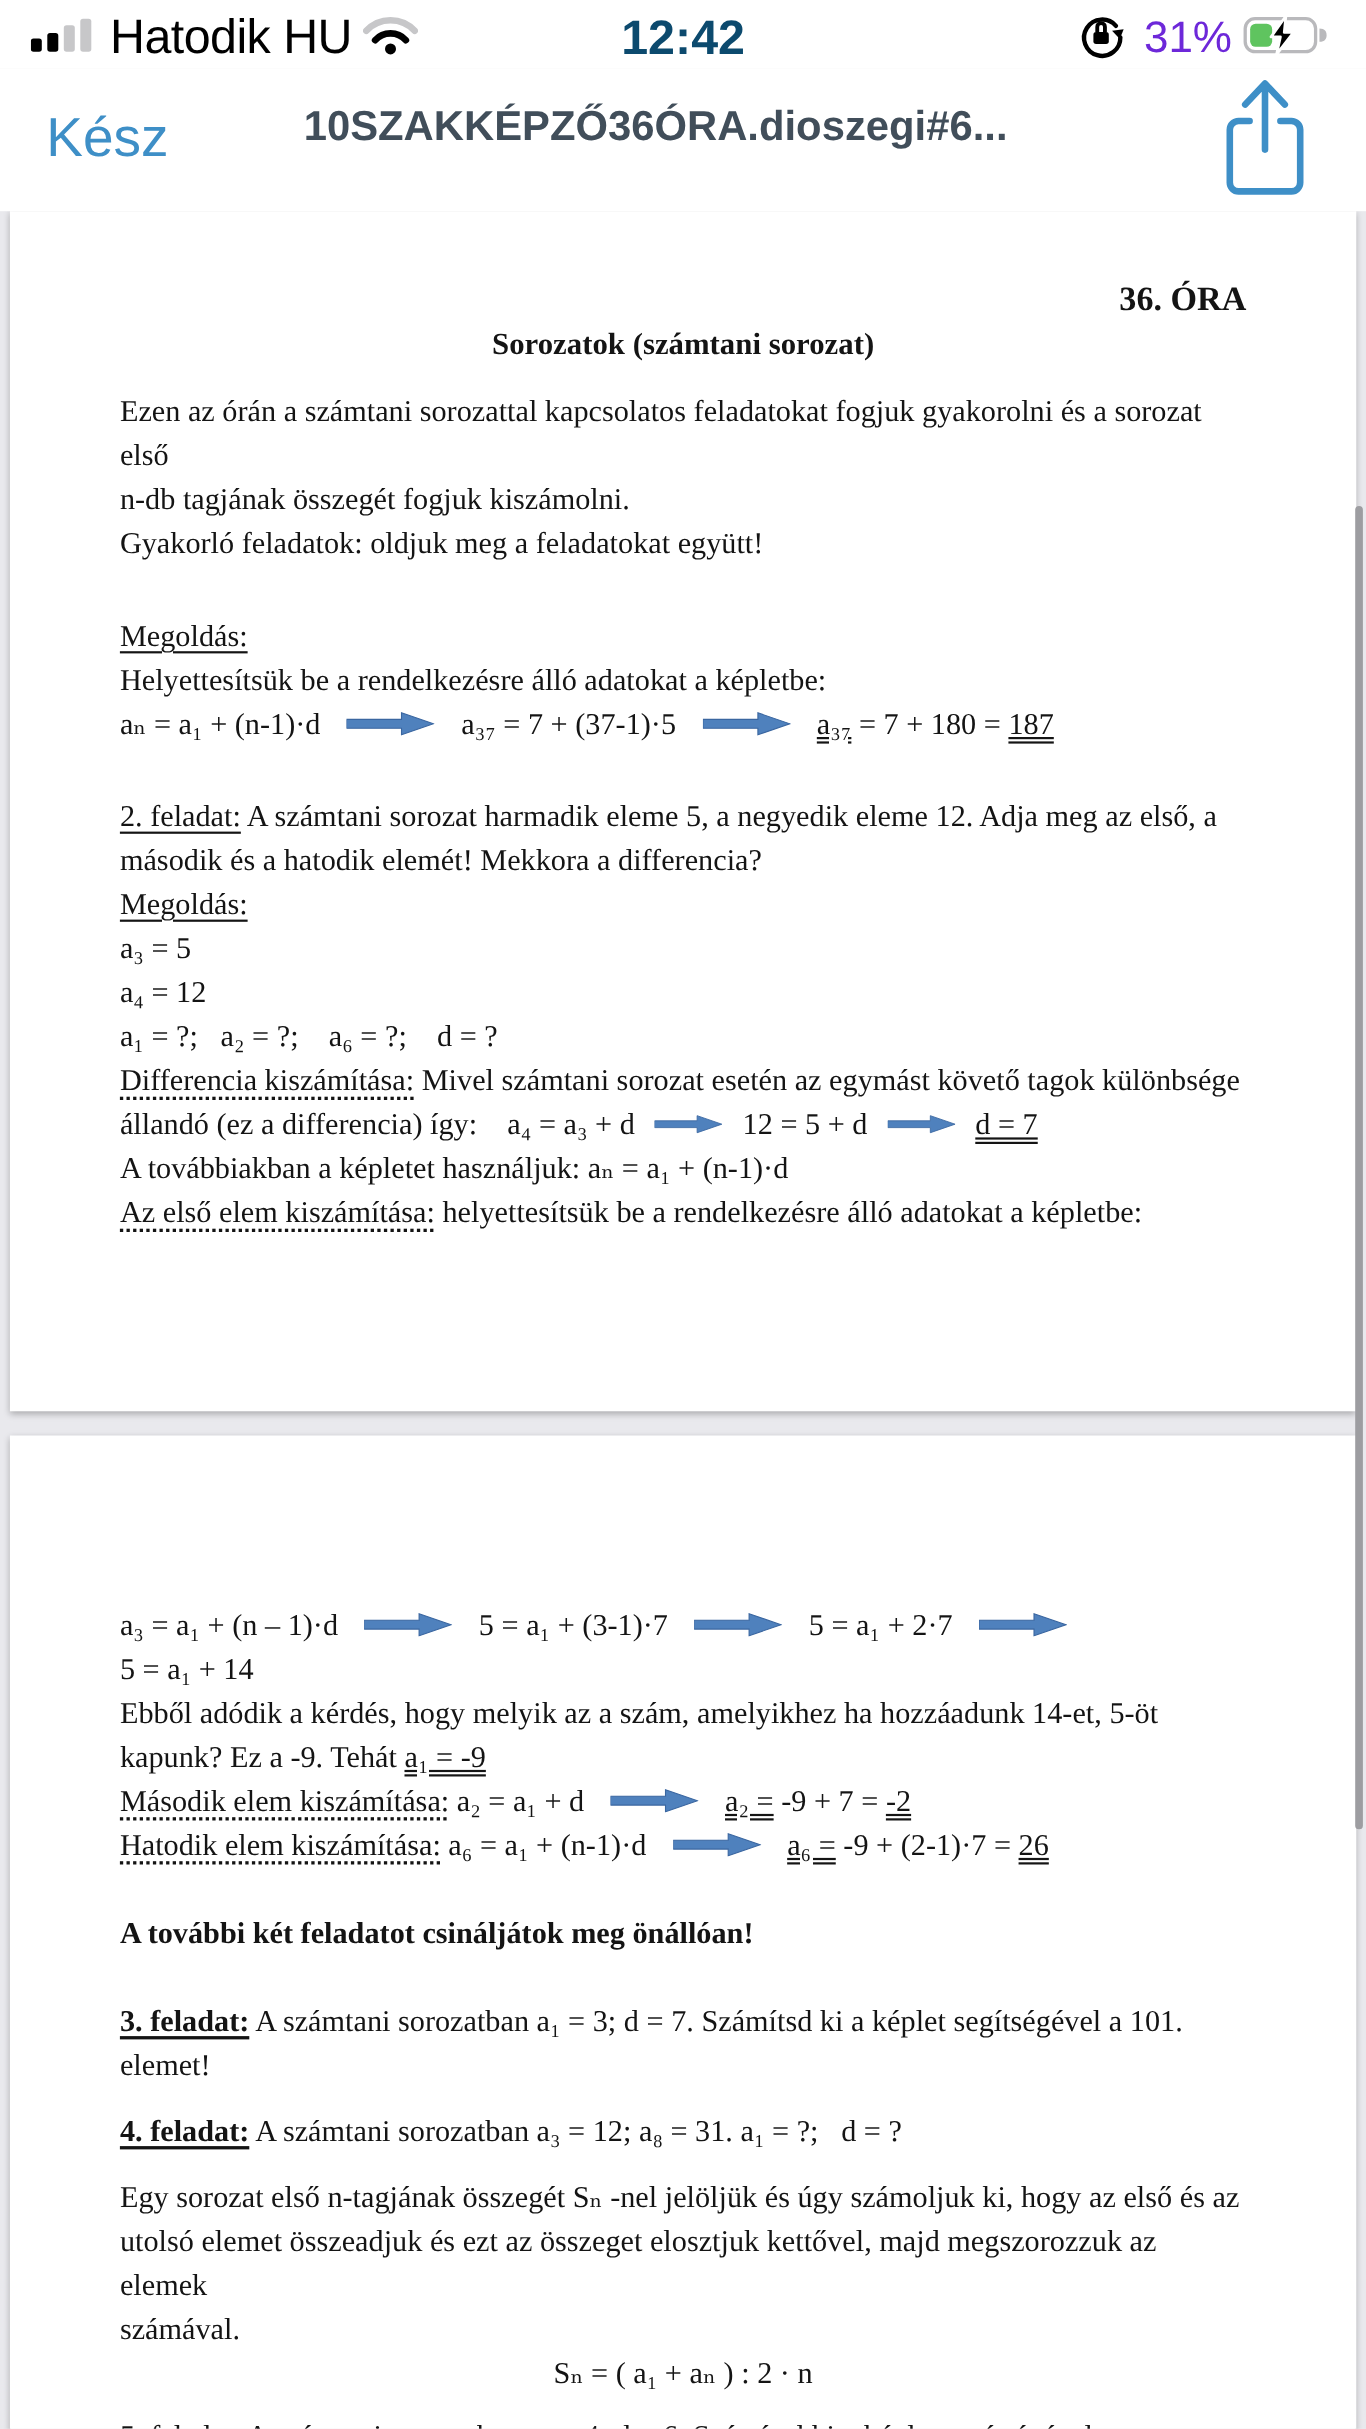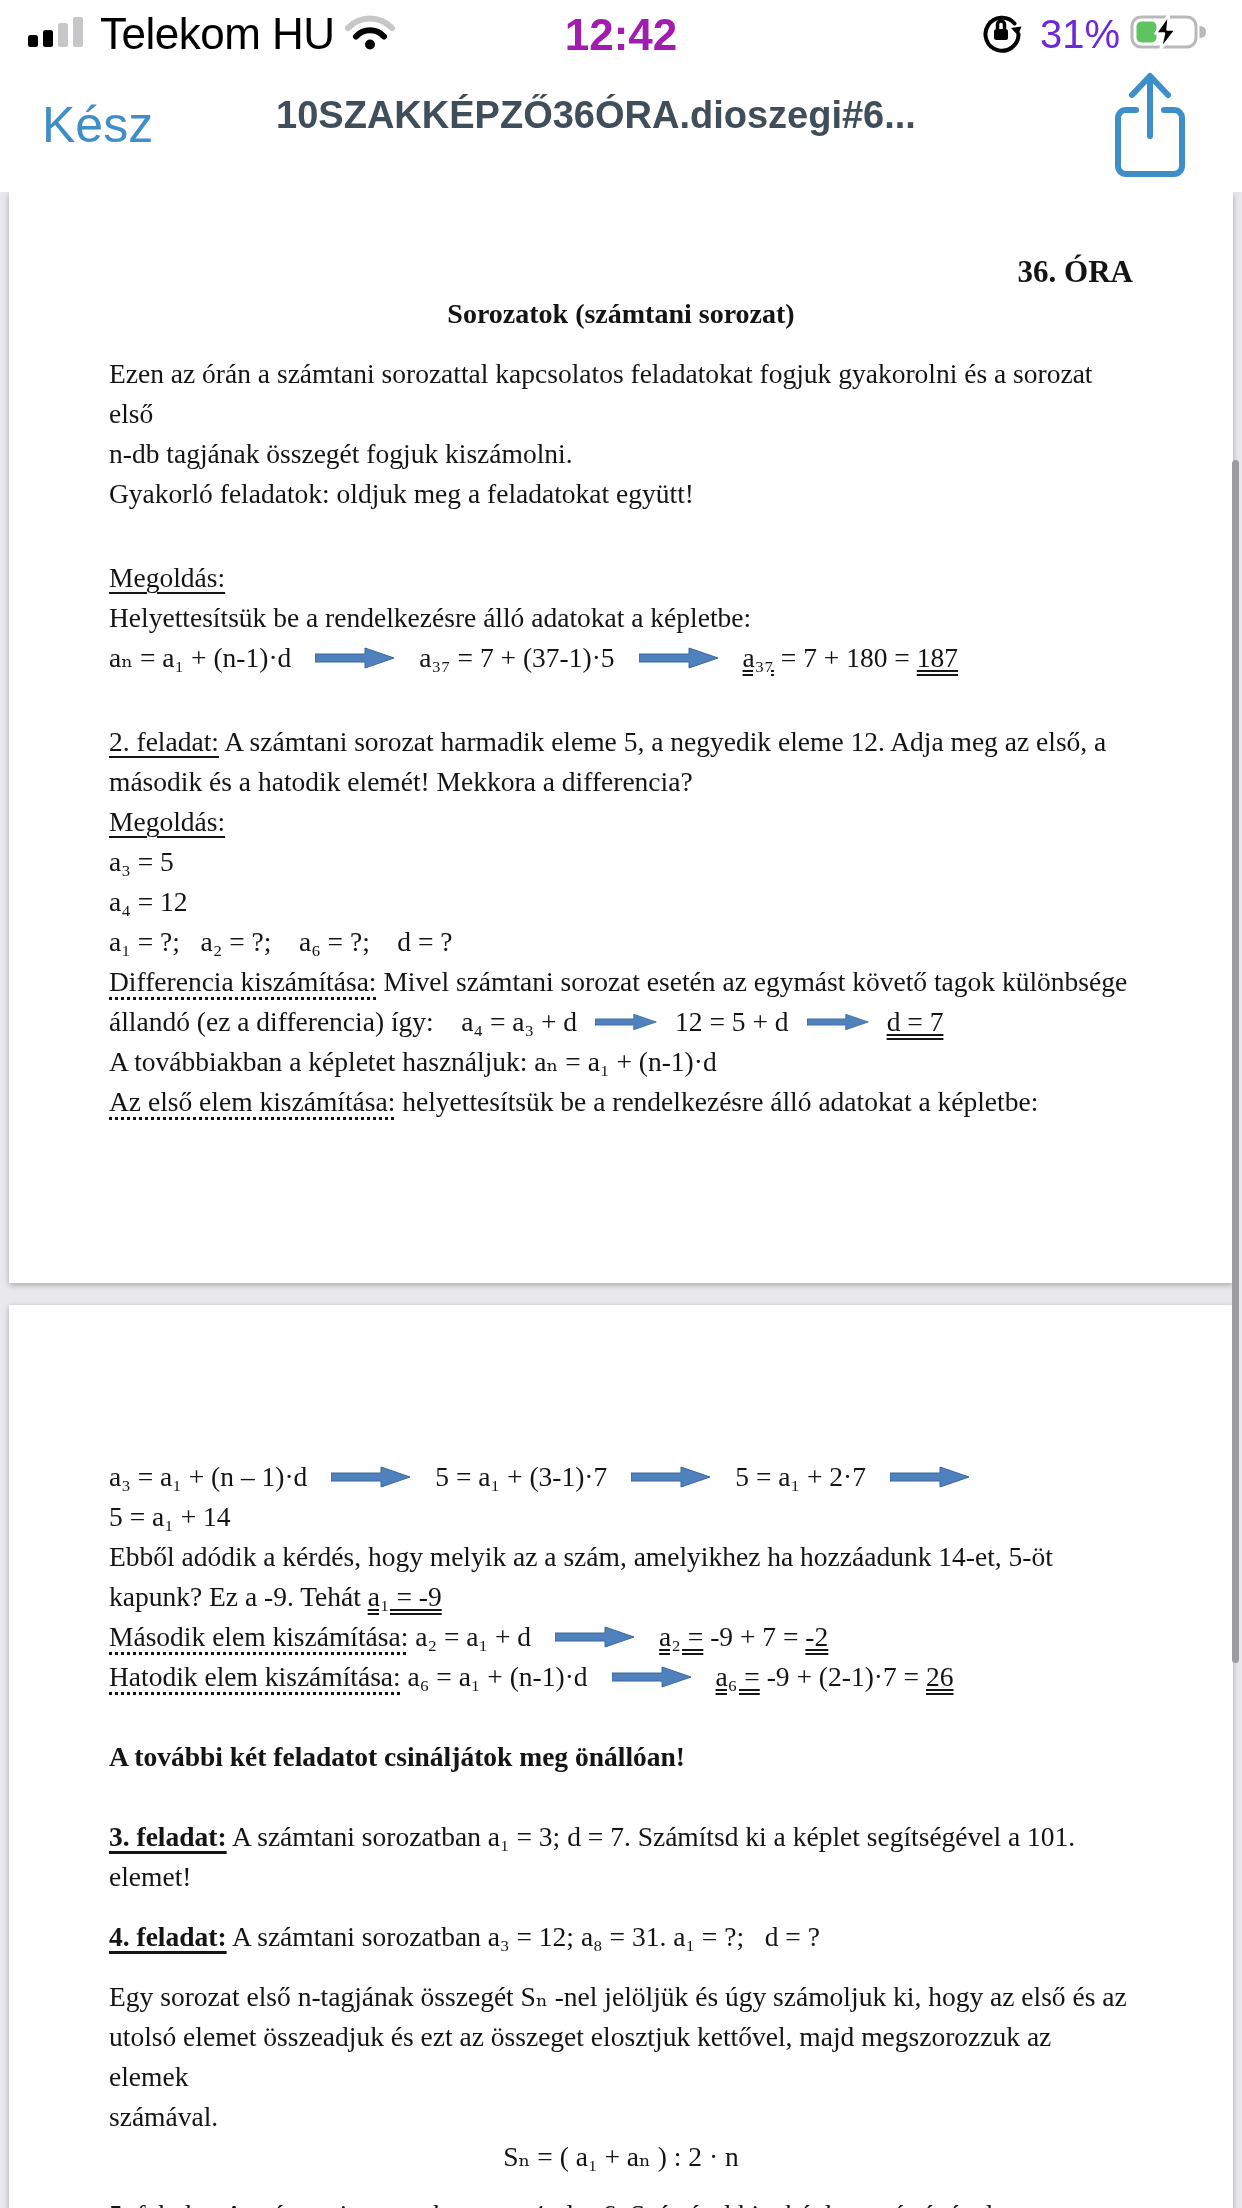--- a/index.html
+++ b/index.html
@@ -11,21 +11,21 @@
   
   .status-bar{
     position:absolute;top:0;left:0;width:1242px;height:62px;background:#fff;
     display:flex;align-items:center;justify-content:space-between;
     padding:6px 28px 0 28px;box-sizing:border-box;z-index:5;
   }
   .sb-left,.sb-right{display:flex;align-items:center;gap:10px;z-index:2;}
   .sb-carrier{font-size:44px;color:#000;letter-spacing:-.5px;}
   .sb-time{
     position:absolute;left:0;right:0;top:10px;text-align:center;
-    font-size:44px;font-weight:600;color:#a21caf;z-index:1;
+    font-size:44px;font-weight:600;color:#0c4a6e;z-index:1;
   }
   .sb-batt-pct{font-size:40px;color:#6d28d9;margin-left:6px;}
   
   .nav-bar{
     position:absolute;top:62px;left:0;width:1242px;height:130px;background:#fff;z-index:5;
   }
   .done-btn{
     position:absolute;left:42px;top:34px;background:none;border:none;padding:0;
     font-size:50px;color:#3e8fc7;font-family:inherit;cursor:pointer;
   }
@@ -77,21 +77,21 @@
 <div class="status-bar">
   <div class="sb-left">
     <span>
       <svg width="62" height="34" viewBox="0 0 62 34">
         <rect x="0" y="20" width="10" height="12" rx="2.5" fill="#000"></rect>
         <rect x="15" y="15" width="10" height="17" rx="2.5" fill="#000"></rect>
         <rect x="30" y="8" width="10" height="24" rx="2.5" fill="#c7c7c9"></rect>
         <rect x="45" y="2" width="10" height="30" rx="2.5" fill="#c7c7c9"></rect>
       </svg>
     </span>
-    <span class="sb-carrier">Telekom HU</span>
+    <span class="sb-carrier">Hatodik HU</span>
     <span>
       <svg width="50" height="36" viewBox="0 0 50 36">
         <path d="M3 14 A30 30 0 0 1 47 14" stroke="#c7c7c9" stroke-width="6" fill="none" stroke-linecap="round"></path>
         <path d="M11 22.5 A19 19 0 0 1 39 22.5" stroke="#000" stroke-width="6" fill="none" stroke-linecap="round"></path>
         <circle cx="25" cy="30.5" r="5" fill="#000"></circle>
       </svg>
     </span>
   </div>
   <div class="sb-time">12:42</div>
   <div class="sb-right">

